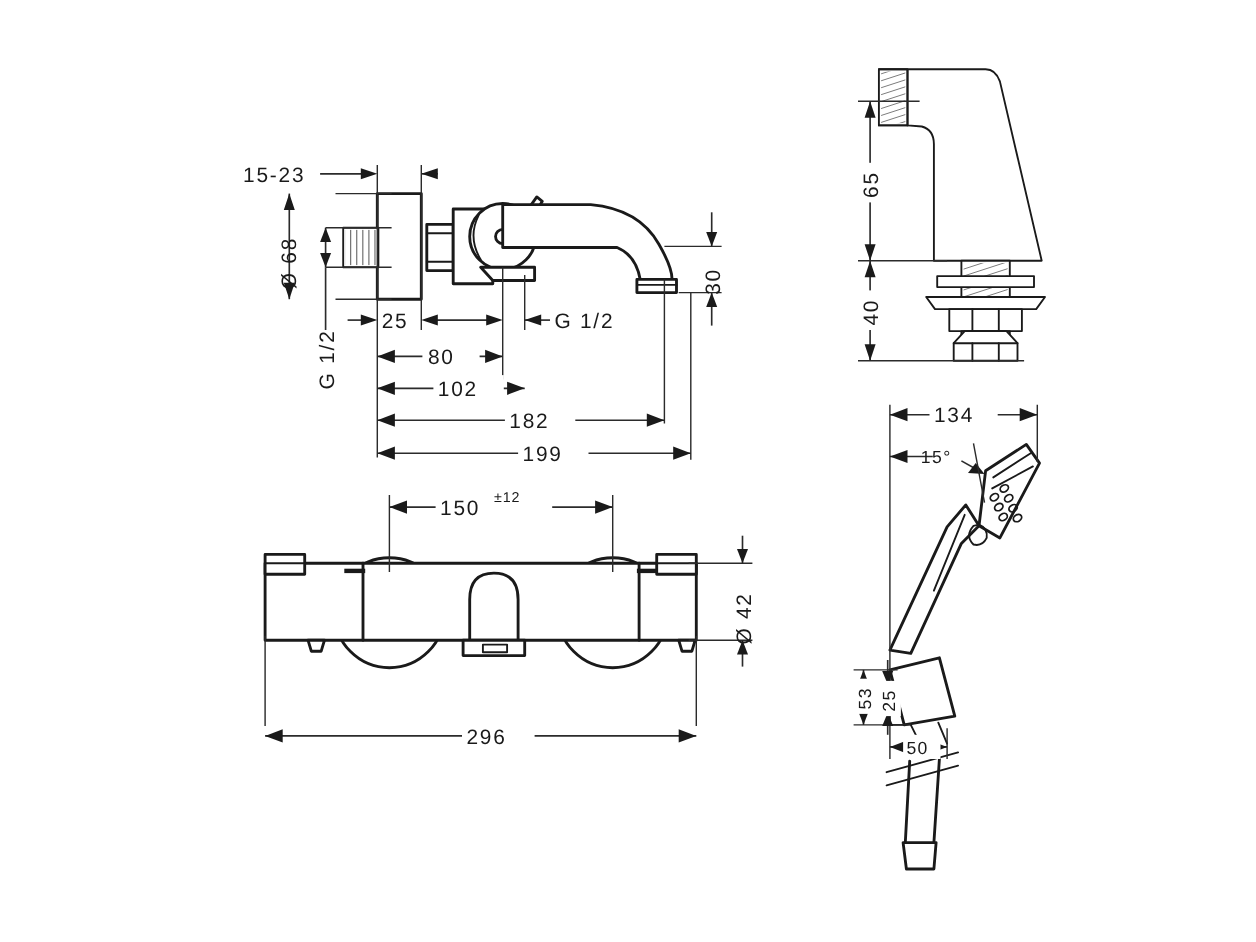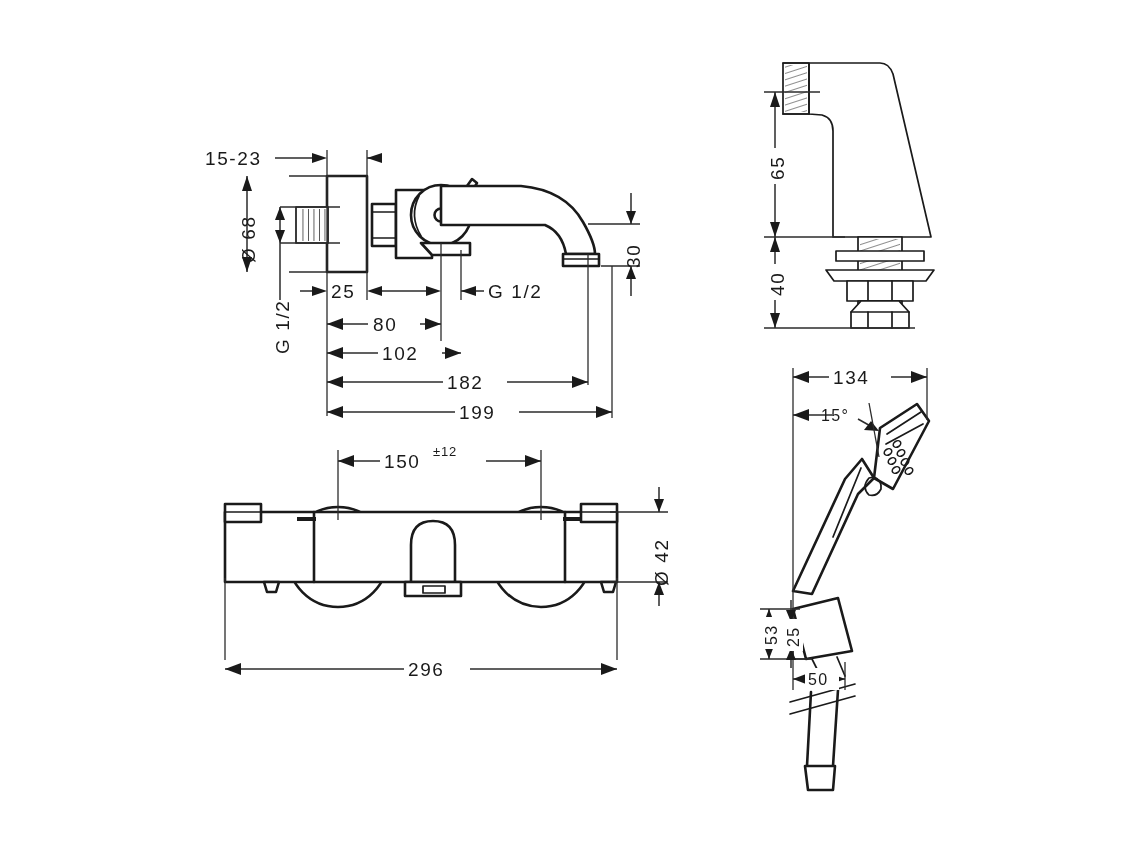--- a/index.html
+++ b/index.html
@@ -14,20 +14,21 @@
     font-family: "Liberation Sans", sans-serif;
     position: relative;
     overflow: hidden;
   }
   #sheet {
     position: absolute;
     left: 0; top: 0;
     width: 934px;
     height: 856px;
     background: #ffffff;
+    padding-left: 16px;
   }
   svg#drawing {
     display: block;
     width: 1142px;
     height: 856px;
     background: #ffffff;
   }
   .outline {
     fill: none;
     stroke: #1a1a1a;

